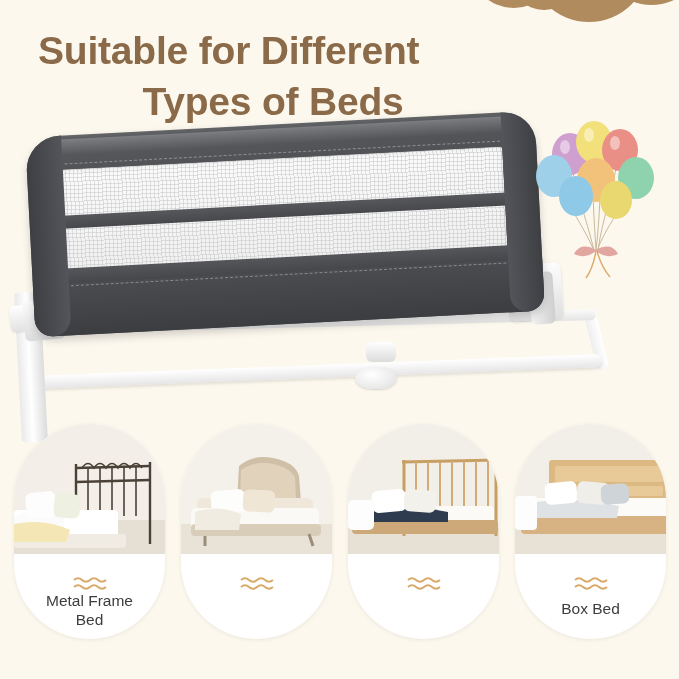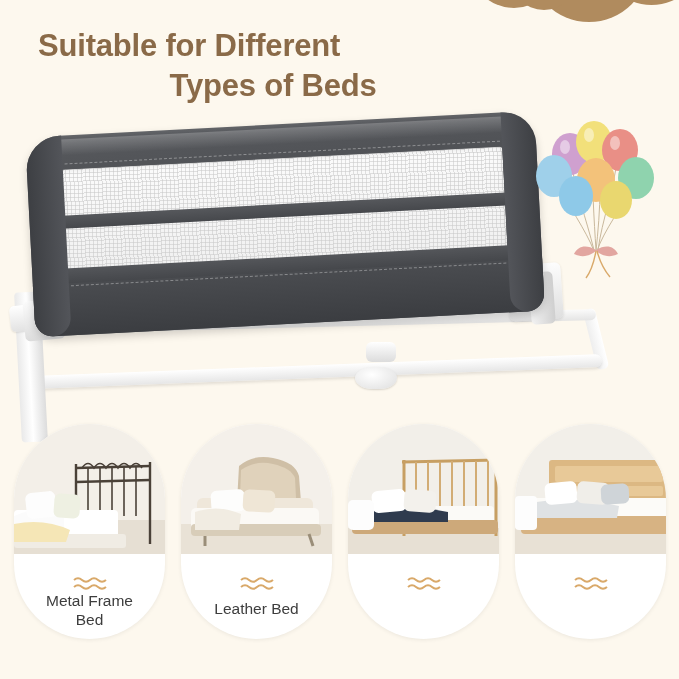--- a/index.html
+++ b/index.html
@@ -15,21 +15,21 @@
   .cloud-wrap .b{position:absolute;background:#b08b5e;border-radius:50%;}
   .b1{width:120px;height:120px;left:60px;top:-58px;}
   .b2{width:90px;height:90px;left:0px;top:-42px;}
   .b3{width:105px;height:105px;left:130px;top:-60px;}
   .b4{width:70px;height:70px;left:40px;top:-20px;}
 
   
   .headline{
     position:absolute;left:38px;top:26px;width:470px;
     color:#8a6a48;
-    font-size:31px;font-weight:bold;line-height:1.30;
+    font-size:39px;font-weight:bold;line-height:1.30;
     letter-spacing:-0.2px;
   }
   .headline .l2{display:block;text-align:center;}
 
   
   .product{
     position:absolute;left:10px;top:112px;width:620px;height:300px;
   }
   
   .leg-left{
@@ -303,23 +303,20 @@
         <line x1="24" y1="112" x2="24" y2="122" stroke="#9a8e79" stroke-width="3"></line>
         <line x1="128" y1="110" x2="132" y2="122" stroke="#9a8e79" stroke-width="3"></line>
       </svg>
     </div>
     <div class="wave">
       <svg width="34" height="16" viewBox="0 0 34 16">
         <path d="M1,4 q4,-3.5 8,0 q4,3.5 8,0 q4,-3.5 8,0 q4,3.5 8,0" stroke="#d9a96a" stroke-width="2" fill="none"></path>
         <path d="M1,11 q4,-3.5 8,0 q4,3.5 8,0 q4,-3.5 8,0 q4,3.5 8,0" stroke="#d9a96a" stroke-width="2" fill="none"></path>
       </svg>
     </div>
-    <div class="cap">
-      <div>Leather Bed</div>
-    </div>
   </div>
 
   <div class="card c3">
     <div class="photo">
       <svg width="155" height="130" viewBox="0 0 155 130">
         <rect x="0" y="0" width="155" height="130" fill="#f2efe9"></rect>
         <rect x="0" y="104" width="155" height="26" fill="#e7e0d4"></rect>
         <g stroke="#c79f63" stroke-width="3" fill="none">
           <line x1="56" y1="36" x2="56" y2="112"></line>
           <line x1="148" y1="34" x2="148" y2="112"></line>
@@ -366,15 +363,18 @@
         <rect x="86" y="60" width="28" height="20" rx="6" fill="#cfd4d8" transform="rotate(-3 100 70)"></rect>
         <rect x="0" y="72" width="22" height="34" rx="4" fill="#fdfdfd"></rect>
       </svg>
     </div>
     <div class="wave">
       <svg width="34" height="16" viewBox="0 0 34 16">
         <path d="M1,4 q4,-3.5 8,0 q4,3.5 8,0 q4,-3.5 8,0 q4,3.5 8,0" stroke="#d9a96a" stroke-width="2" fill="none"></path>
         <path d="M1,11 q4,-3.5 8,0 q4,3.5 8,0 q4,-3.5 8,0 q4,3.5 8,0" stroke="#d9a96a" stroke-width="2" fill="none"></path>
       </svg>
     </div>
+    <div class="cap">
+      <div>Box Bed</div>
+    </div>
   </div>
 
 </div>
 
 </body></html>

